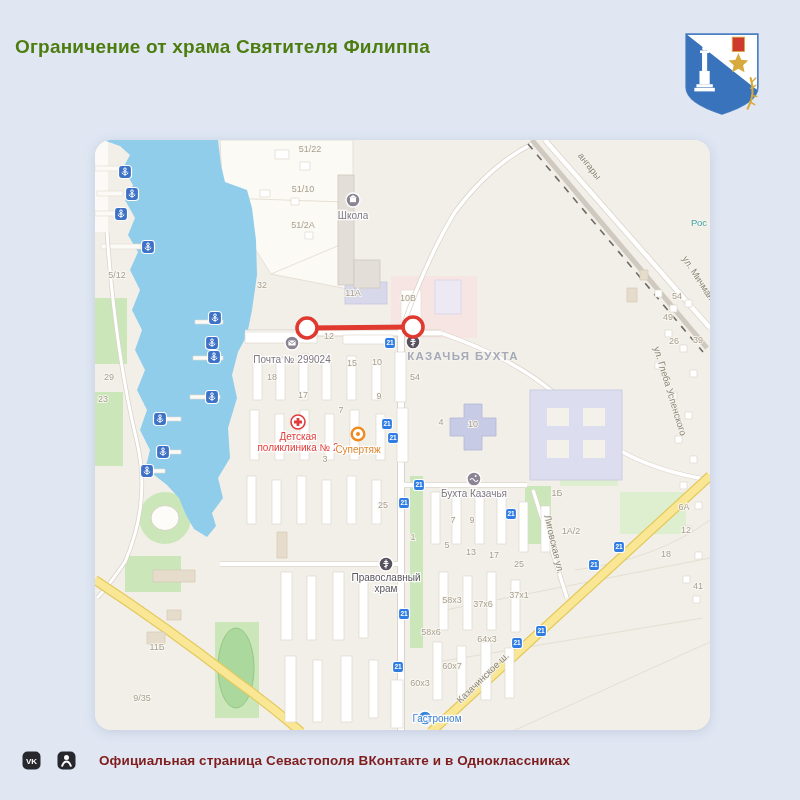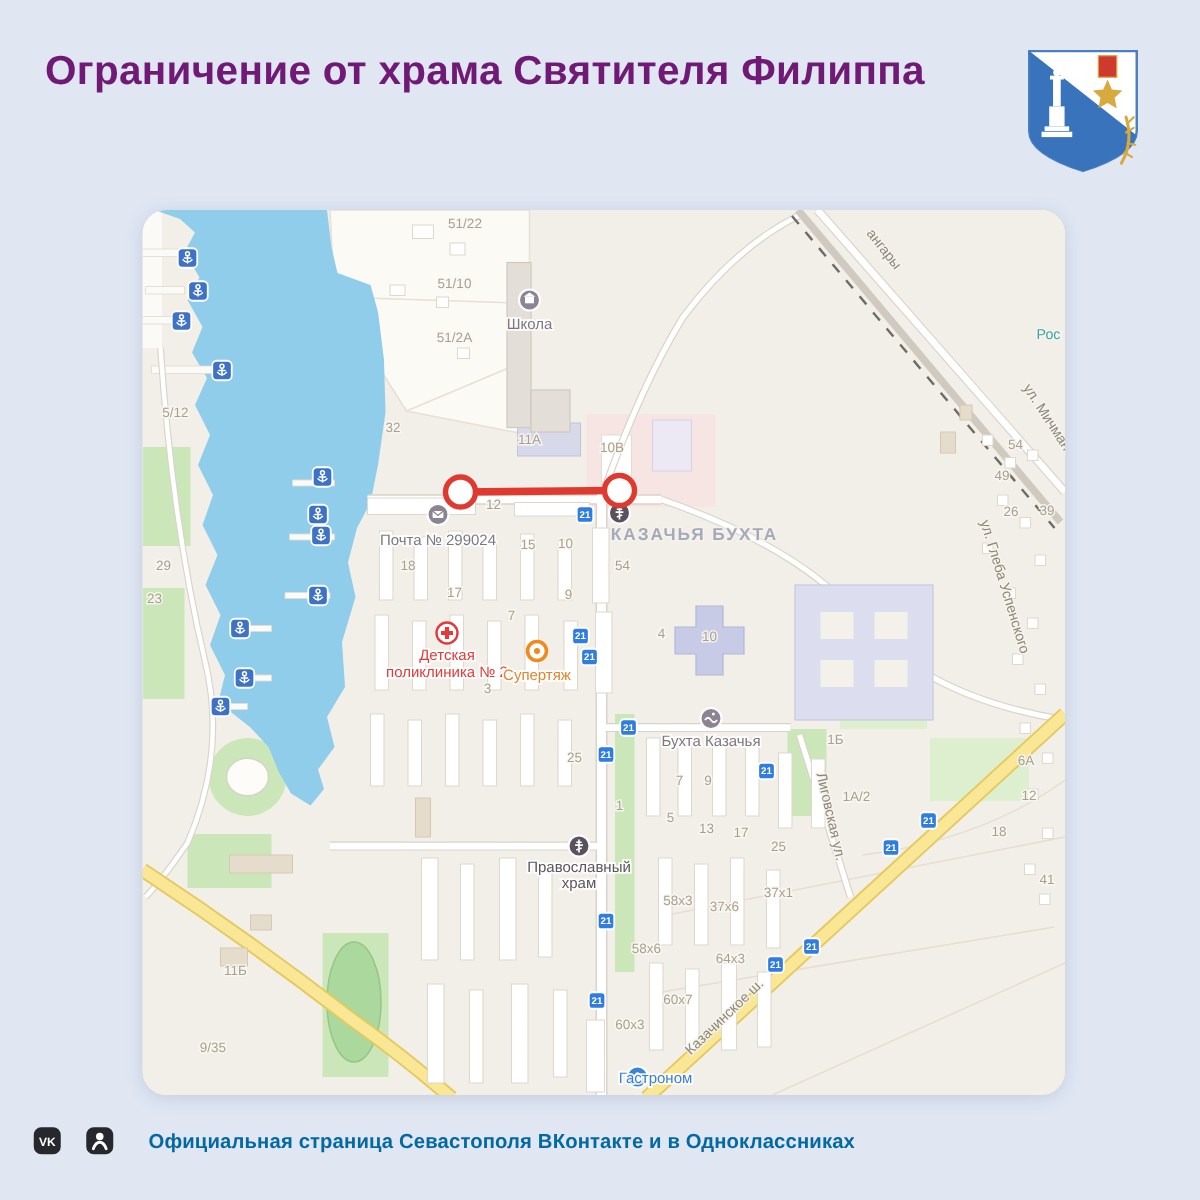--- a/index.html
+++ b/index.html
@@ -1,23 +1,23 @@
 <!DOCTYPE html>
 <html><head>
 <meta charset="utf-8">
 <style>
   html,body{margin:0;padding:0;}
   body{width:800px;height:800px;background:#e0e7f3;font-family:"Liberation Sans",sans-serif;position:relative;overflow:hidden;}
   .poster{position:absolute;inset:0;}
-  .title{position:absolute;left:30px;top:30px;width:640px;font-size:27px;line-height:34px;font-weight:bold;color:#701a75;letter-spacing:.2px;}
+  .title{position:absolute;left:15px;top:30px;width:640px;font-size:19px;line-height:34px;font-weight:bold;color:#4d7c0f;letter-spacing:.2px;}
   .emblem{position:absolute;left:683px;top:31px;width:78px;height:86px;}
   .map-card{position:absolute;left:95px;top:140px;width:615px;height:590px;border-radius:16px;overflow:hidden;background:#f2efe8;box-shadow:0 2px 12px rgba(70,90,140,.18);}
   .map-card svg{display:block;}
   .footer{position:absolute;left:22px;top:751px;display:flex;align-items:center;gap:16px;}
-  .footer .txt{margin-left:7px;font-size:13.5px;font-weight:bold;color:#0369a1;letter-spacing:.1px;}
+  .footer .txt{margin-left:7px;font-size:13.5px;font-weight:bold;color:#7f1d1d;letter-spacing:.1px;}
   
   text{font-family:"Liberation Sans",sans-serif;}
   .lbl-num{font-size:9px;fill:#a89f90;text-anchor:middle;paint-order:stroke;stroke:rgba(250,248,242,.85);stroke-width:2px;}
   .lbl-street{font-size:9.5px;text-anchor:middle;paint-order:stroke;stroke:rgba(246,243,236,.85);stroke-width:2px;}
   .lbl-poi{font-size:10px;text-anchor:middle;paint-order:stroke;stroke:rgba(255,255,255,.85);stroke-width:2.4px;}
   .lbl-area{font-size:11.5px;font-weight:bold;letter-spacing:1.3px;fill:#a5aab9;text-anchor:middle;paint-order:stroke;stroke:rgba(246,243,236,.7);stroke-width:2px;}
   .badge-txt{font-size:6.5px;font-weight:bold;fill:#fff;text-anchor:middle;}
 </style>
 </head>
 <body>

